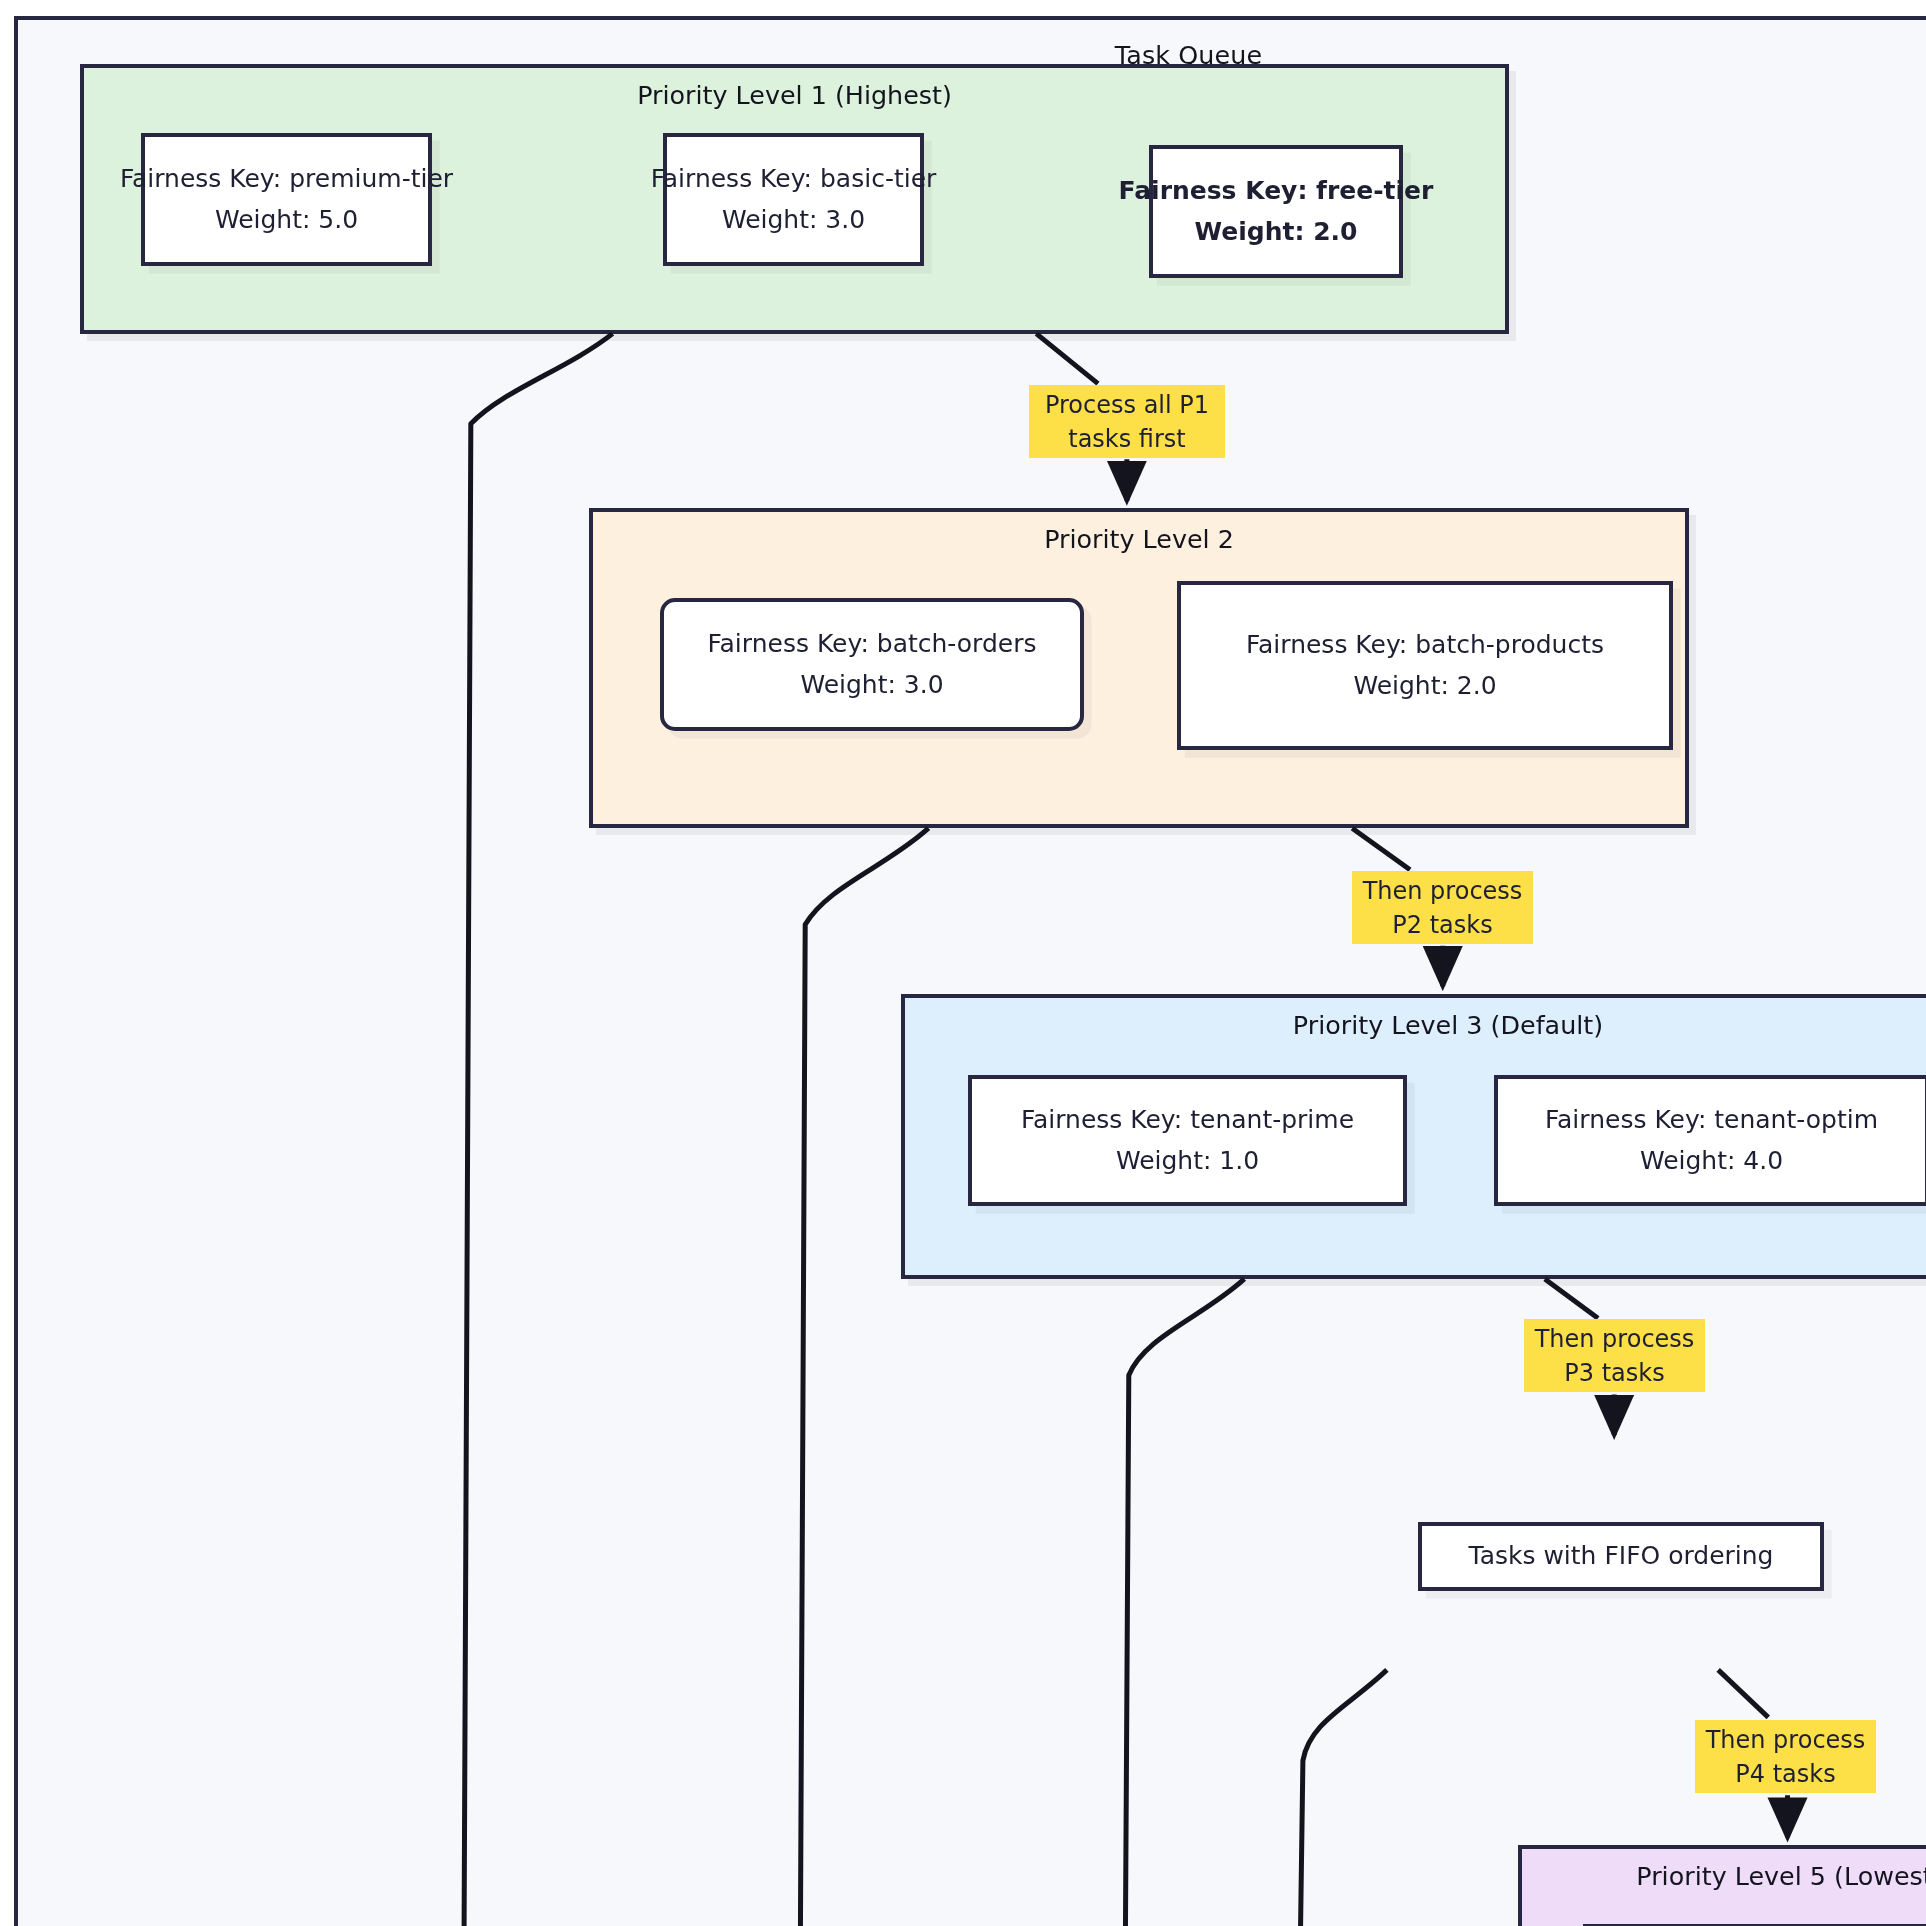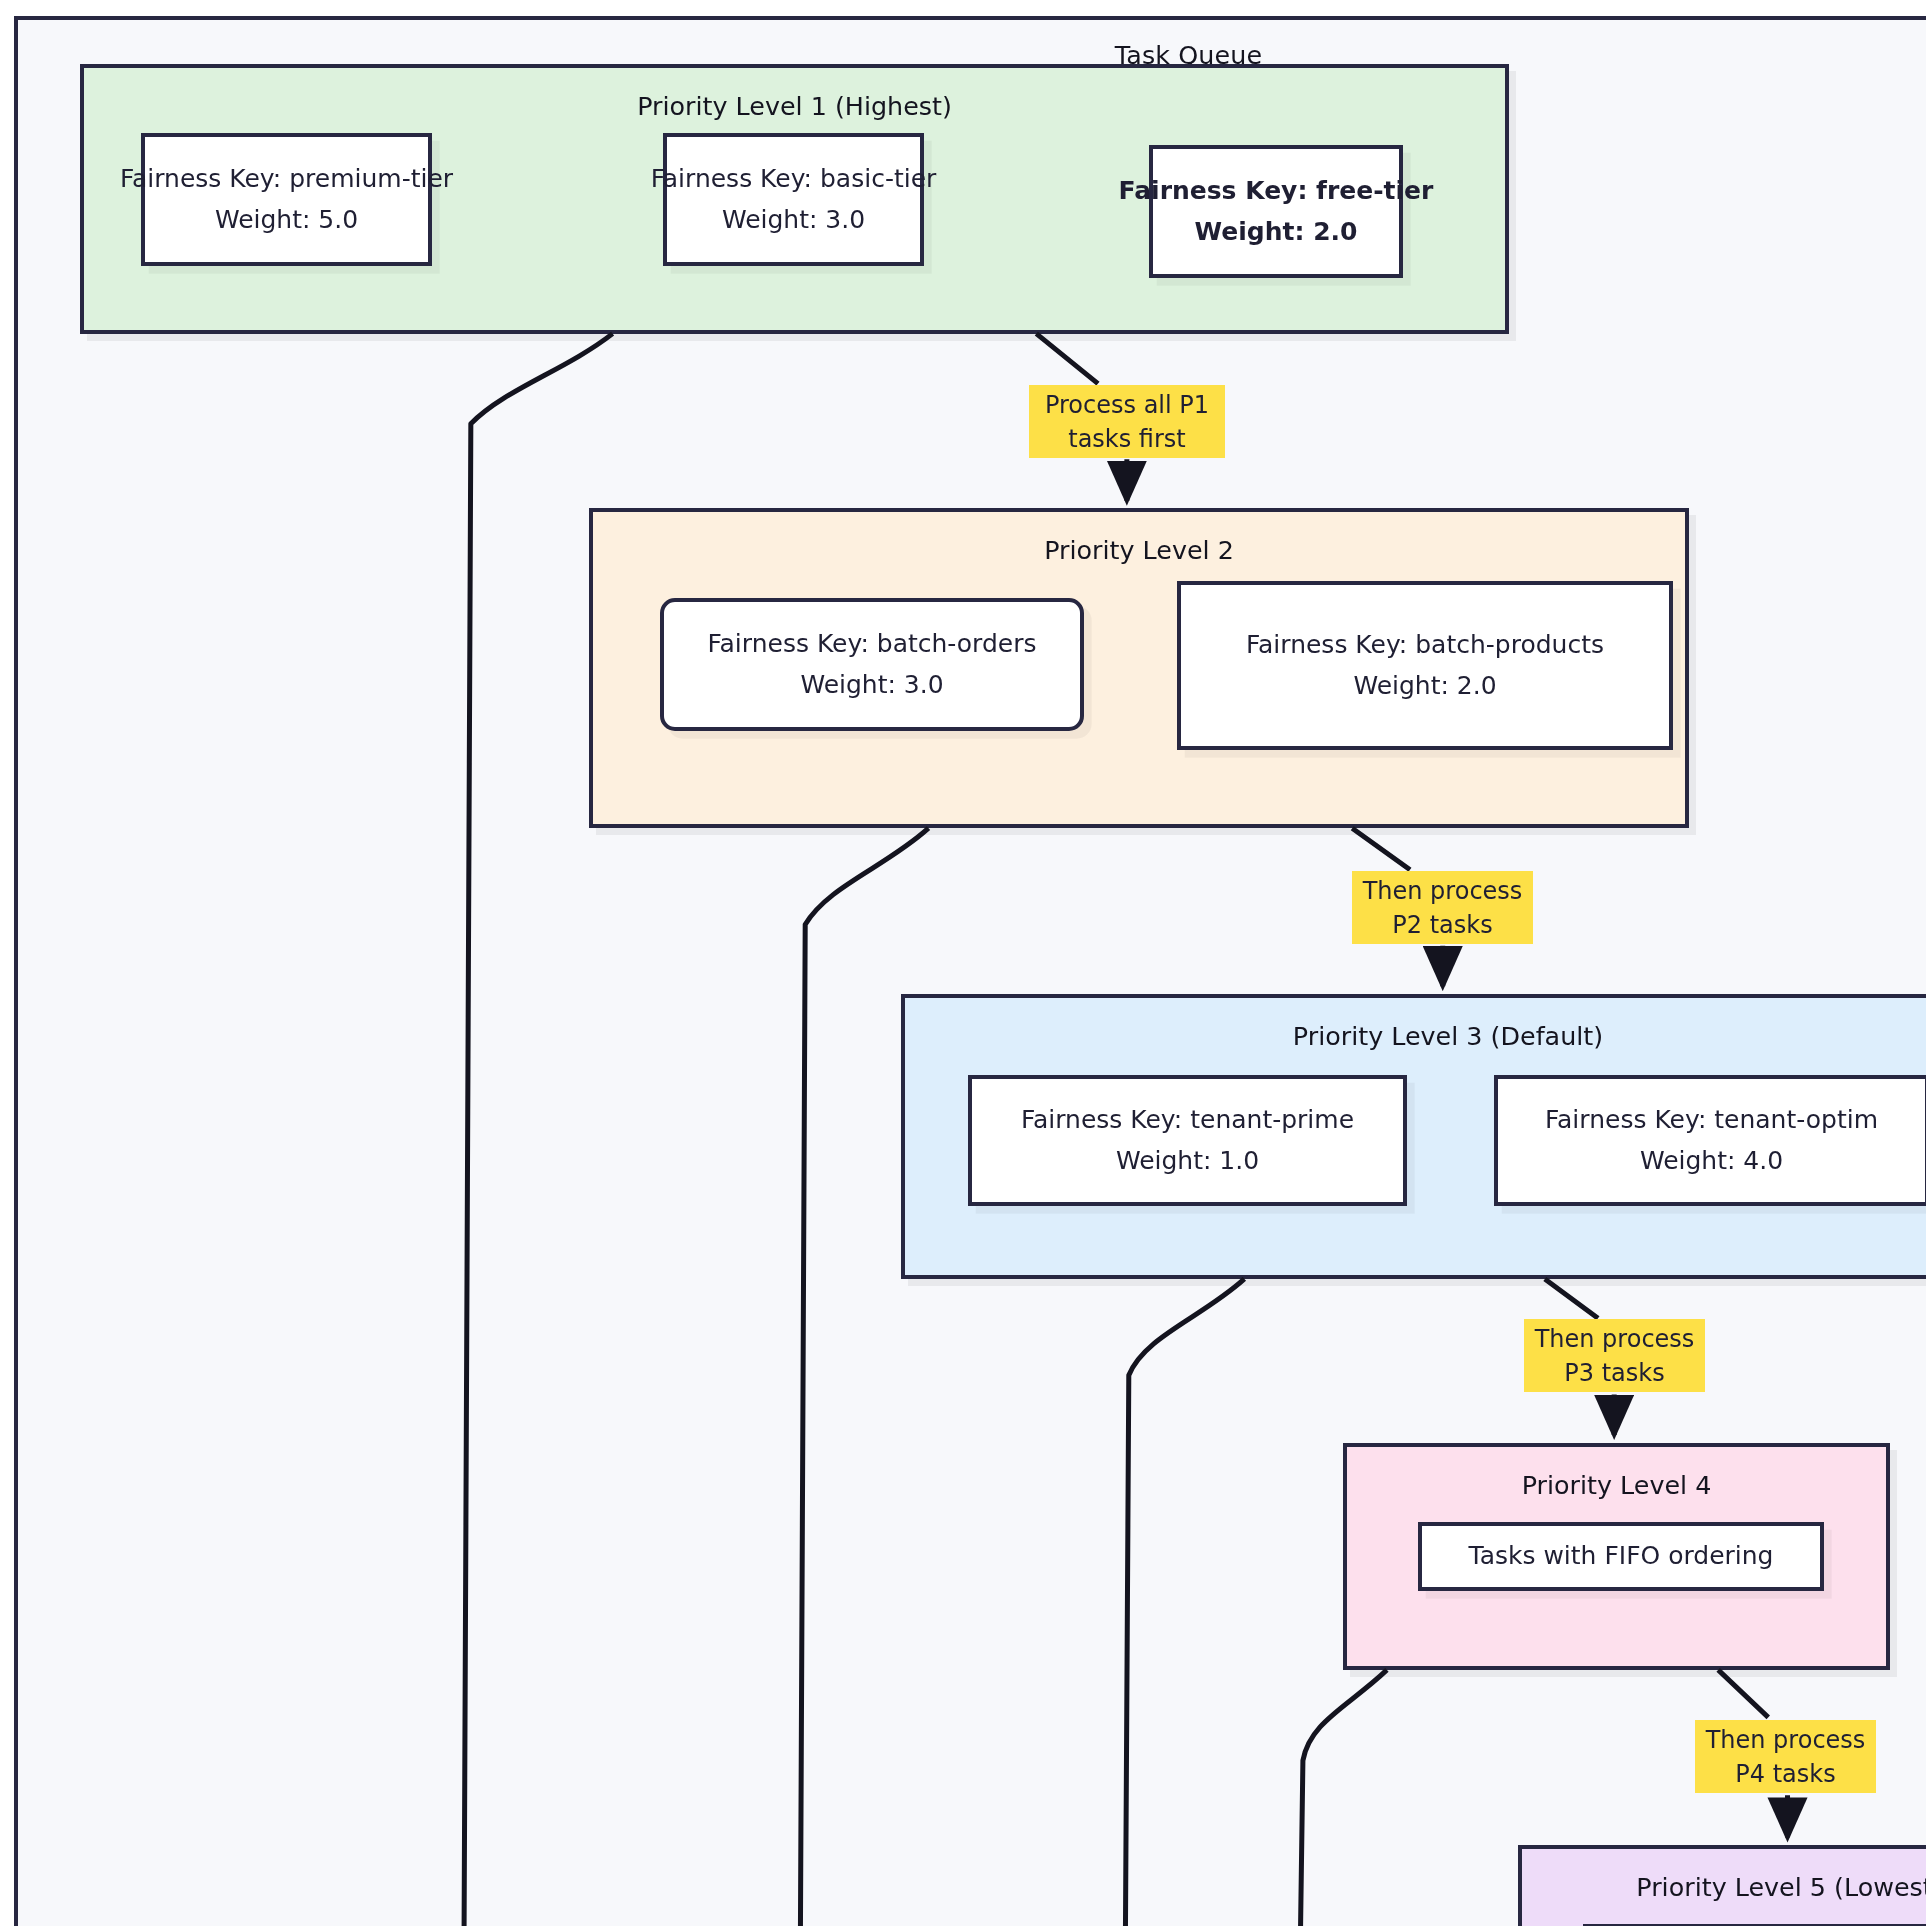--- a/index.html
+++ b/index.html
@@ -59,21 +59,21 @@
   
   .prio-box {
     position: absolute;
     border: 4.6px solid #272741;
     box-sizing: border-box;
     box-shadow: 7px 7px 0 0 rgba(0,0,0,0.06);
     z-index: 2;
   }
   .prio-title {
     position: absolute;
-    top: 23px;
+    top: 12px;
     left: 0;
     width: 100%;
     text-align: center;
     font-size: 25.4px;
     color: #14141f;
   }
   
   .node {
     position: absolute;
     background: #ffffff;
@@ -149,23 +149,20 @@
   </div>
   <div class="node" style="left:968px; top:1075px; width:439px; height:131px;">
     <div class="line">Fairness Key: tenant-prime</div>
     <div class="line">Weight: 1.0</div>
   </div>
   <div class="node" style="left:1494px; top:1075px; width:435px; height:131px;">
     <div class="line">Fairness Key: tenant-optim</div>
     <div class="line">Weight: 4.0</div>
   </div>
 
-  <div class="prio-box" style="left:1343px; top:1443px; width:547px; height:227px; background:#fde0ed;">
-    <div class="prio-title">Priority Level 4</div>
-  </div>
   <div class="node" style="left:1418px; top:1522px; width:406px; height:69px;">
     <div class="line">Tasks with FIFO ordering</div>
   </div>
 
   <div class="prio-box" style="left:1518px; top:1845px; width:543px; height:227px; background:#eedcf9;">
     <div class="prio-title">Priority Level 5 (Lowest)</div>
   </div>
   <div class="node" style="left:1583px; top:1924px; width:406px; height:69px;">
     
   </div>

